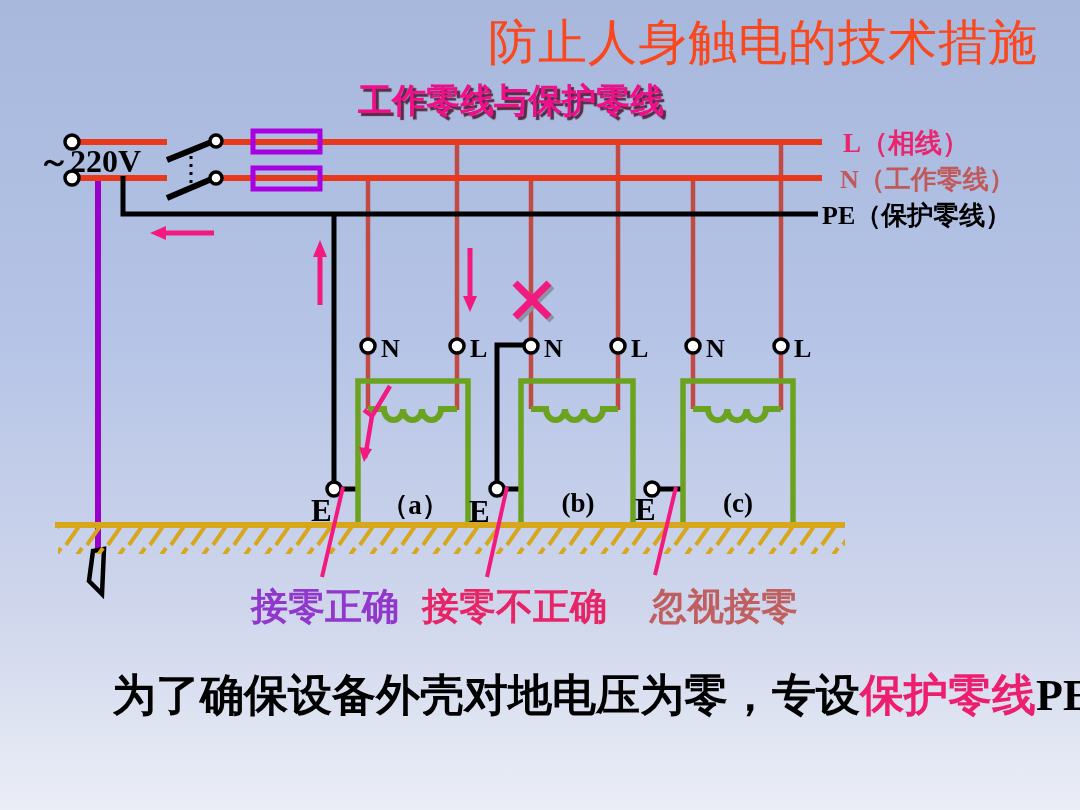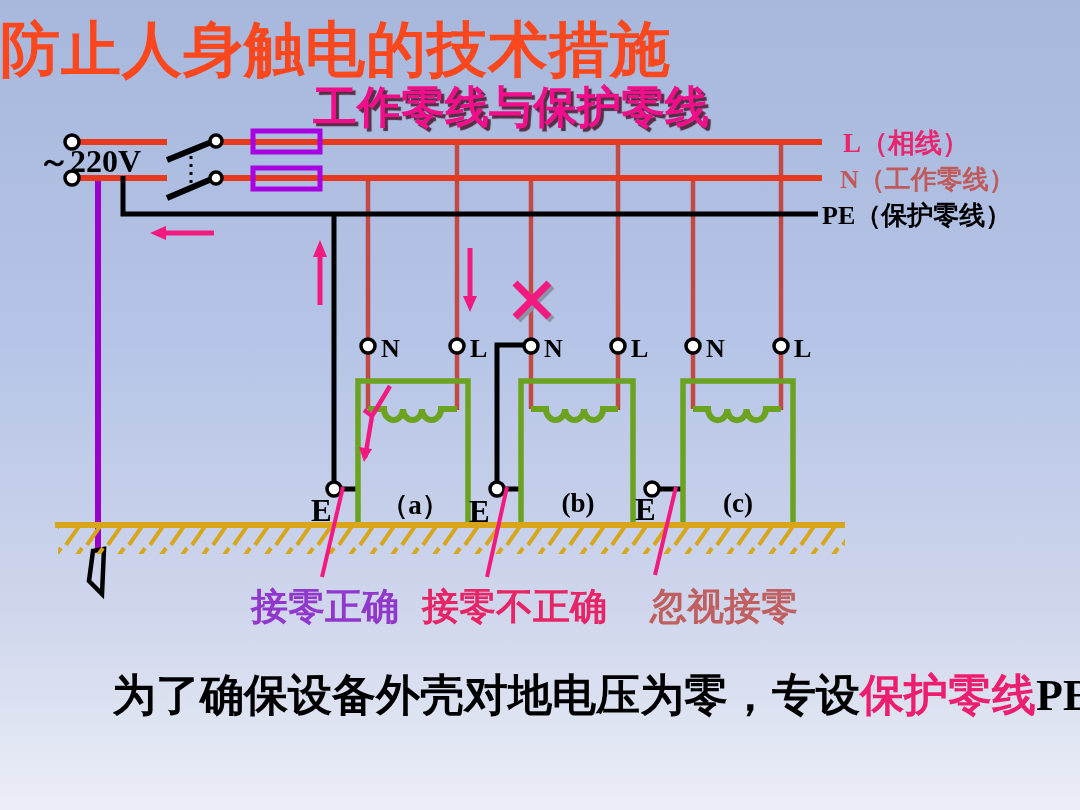--- a/index.html
+++ b/index.html
@@ -2,27 +2,27 @@
 <html><head>
 <meta charset="utf-8">
 <style>
   html,body{margin:0;padding:0;}
   .slide{
     position:relative;width:1080px;height:810px;overflow:hidden;
     background:linear-gradient(180deg,#a7b8dc 0%,#b4c3e6 40%,#cfd6ec 75%,#ebeef7 100%);
     font-family:"Liberation Serif","DejaVu Serif",serif;
   }
   .title{
-    position:absolute;left:0;top:10px;width:1038px;text-align:left;
+    position:absolute;left:0;top:10px;width:1038px;text-align:right;
     font-family:"Liberation Sans","DejaVu Sans",sans-serif;
-    font-size:60px;font-weight:700;color:#fa471d;letter-spacing:1px;white-space:nowrap;
+    font-size:49px;font-weight:400;color:#fa471d;letter-spacing:1px;white-space:nowrap;
   }
   .subtitle{
     position:absolute;left:0;top:78px;width:1022px;text-align:center;
-    font-size:44px;font-weight:bold;color:#f20d8a;
+    font-size:34px;font-weight:bold;color:#f20d8a;
     text-shadow:3px 3px 1px rgba(70,20,40,.85);white-space:nowrap;
   }
   .diagram{position:absolute;left:0;top:0;width:1080px;height:810px;}
   .conclusion{
     position:absolute;left:112px;top:666px;width:960px;
     font-size:44px;font-weight:600;color:#000;white-space:nowrap;
   }
   .conclusion .hl{color:#ed1e6e;}
   .watermark{
     position:absolute;right:12px;top:762px;

